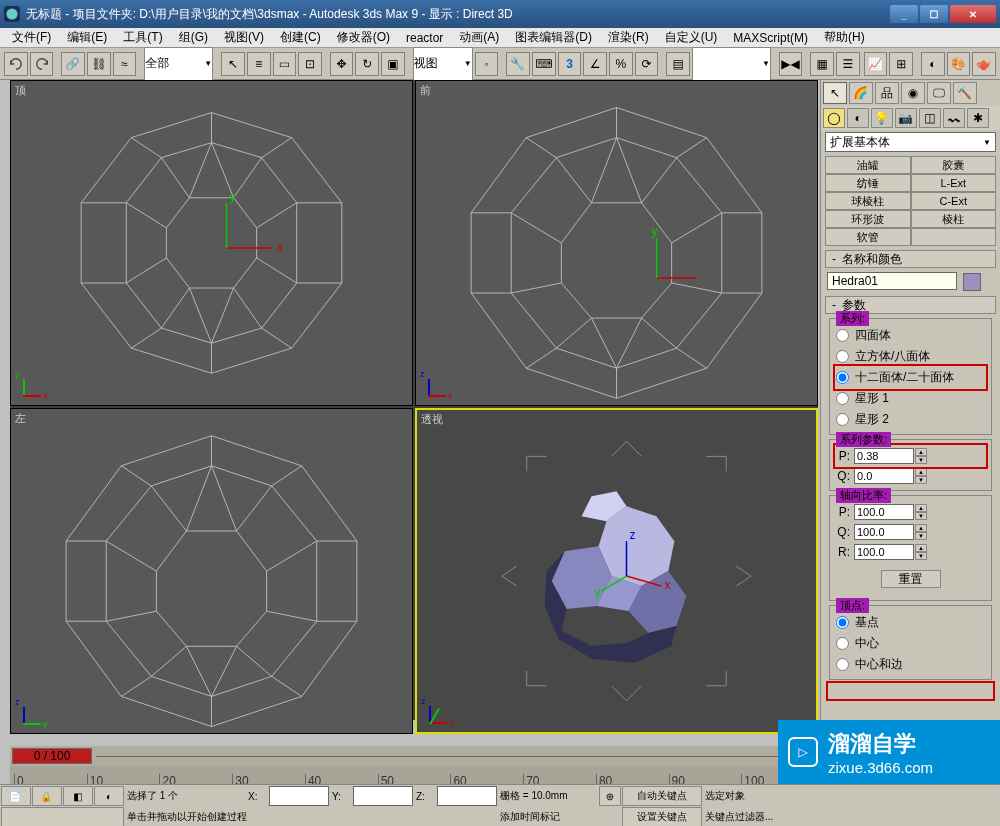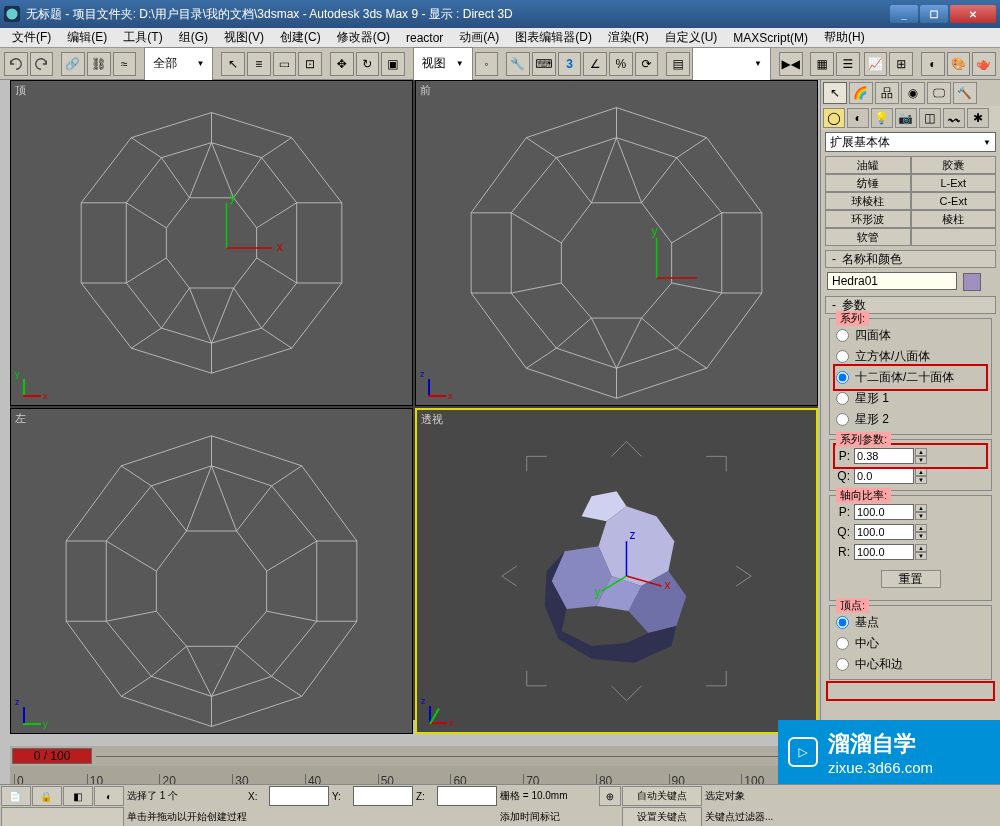--- a/index.html
+++ b/index.html
@@ -16,21 +16,21 @@
 .winbtn.close { background: linear-gradient(#e07070, #c03030); width: 46px; }
 
 
 .menubar { height: 20px; background: #e8e8e8; display: flex; align-items: center; padding: 0 4px; border-bottom: 1px solid #999; }
 .menubar span { padding: 2px 8px; cursor: default; }
 
 
 .toolbar-main { height: 32px; background: #c8c4b8; display: flex; align-items: center; padding: 2px 4px; gap: 2px; border-bottom: 1px solid #888; }
 .tbtn { width: 24px; height: 24px; background: #d0ccc0; border: 1px solid #808080; display: flex; align-items: center; justify-content: center; font-size: 12px; cursor: pointer; }
 .tsep { width: 4px; height: 24px; }
-.combo { height: 34px; background: white; border: 1px solid #888; padding: 0 8px; display: flex; align-items: center; min-width: 60px; text-align: center; }
+.combo { height: 34px; background: white; border: 1px solid #888; padding: 0 0; display: flex; align-items: center; min-width: 60px; text-align: center; }
 .combo .arrow { margin-left: auto; font-size: 8px; }
 
 
 .viewports { position: absolute; top: 80px; left: 10px; width: 808px; height: 640px; display: grid; grid-template-columns: 1fr 1fr; grid-template-rows: 1fr 1fr; gap: 2px; background: #404040; }
 .viewport { background: #585858; position: relative; border: 1px solid #000; }
 .viewport.active { border: 2px solid #dddd00; }
 .vplabel { position: absolute; top: 2px; left: 4px; color: #ccc; font-size: 11px; }
 .vpaxis { position: absolute; bottom: 8px; left: 12px; width: 30px; height: 30px; }
 .vpaxis .ay { position: absolute; width: 2px; height: 18px; background: #0c0; bottom: 0; left: 0; }
 .vpaxis .ax { position: absolute; width: 18px; height: 2px; background: #c00; bottom: 0; left: 0; }
@@ -58,21 +58,21 @@
 .objtype-row { display: flex; }
 .objtype-btn { flex: 1; height: 18px; background: #d0ccc0; border: 1px solid #888; display: flex; align-items: center; justify-content: center; font-size: 11px; }
 
 .rollout-header { margin: 4px 4px 2px; height: 18px; background: #d0ccc0; border: 1px solid #888; display: flex; align-items: center; padding: 0 6px; }
 .rollout-header .dash { margin-right: 6px; }
 
 .nameinput { margin: 2px 6px; height: 18px; background: #fffff0; border: 1px solid #666; padding: 0 4px; display: flex; align-items: center; width: 130px; font-family: monospace; }
 .colorswatch { width: 18px; height: 18px; background: #a090c0; border: 1px solid #666; display: inline-block; vertical-align: top; margin-top: 2px; }
 
 .grpbox { margin: 4px 8px; border: 1px solid #888; padding: 6px 6px 4px; position: relative; }
-.grpbox .legend { position: absolute; top: -8px; left: 6px; background: #fca5a5; padding: 0 4px; font-size: 11px; }
+.grpbox .legend { position: absolute; top: -8px; left: 6px; background: #a21caf; padding: 0 4px; font-size: 11px; }
 .radio-row { display: flex; align-items: center; padding: 2px 0; font-size: 11px; }
 .radio-row input { margin-right: 6px; }
 .highlight-red { outline: 2px solid #c00; outline-offset: 1px; }
 
 .spinner-row { display: flex; align-items: center; padding: 2px 0; }
 .spinner-row label { width: 14px; text-align: right; margin-right: 4px; }
 .spinner-input { width: 60px; height: 16px; background: white; border: 1px solid #666; padding: 0 2px; font-size: 11px; }
 .spinner-btns { display: flex; flex-direction: column; margin-left: 1px; }
 .spinner-btn { width: 12px; height: 8px; background: #d0ccc0; border: 1px solid #888; font-size: 6px; line-height: 6px; text-align: center; }
 

